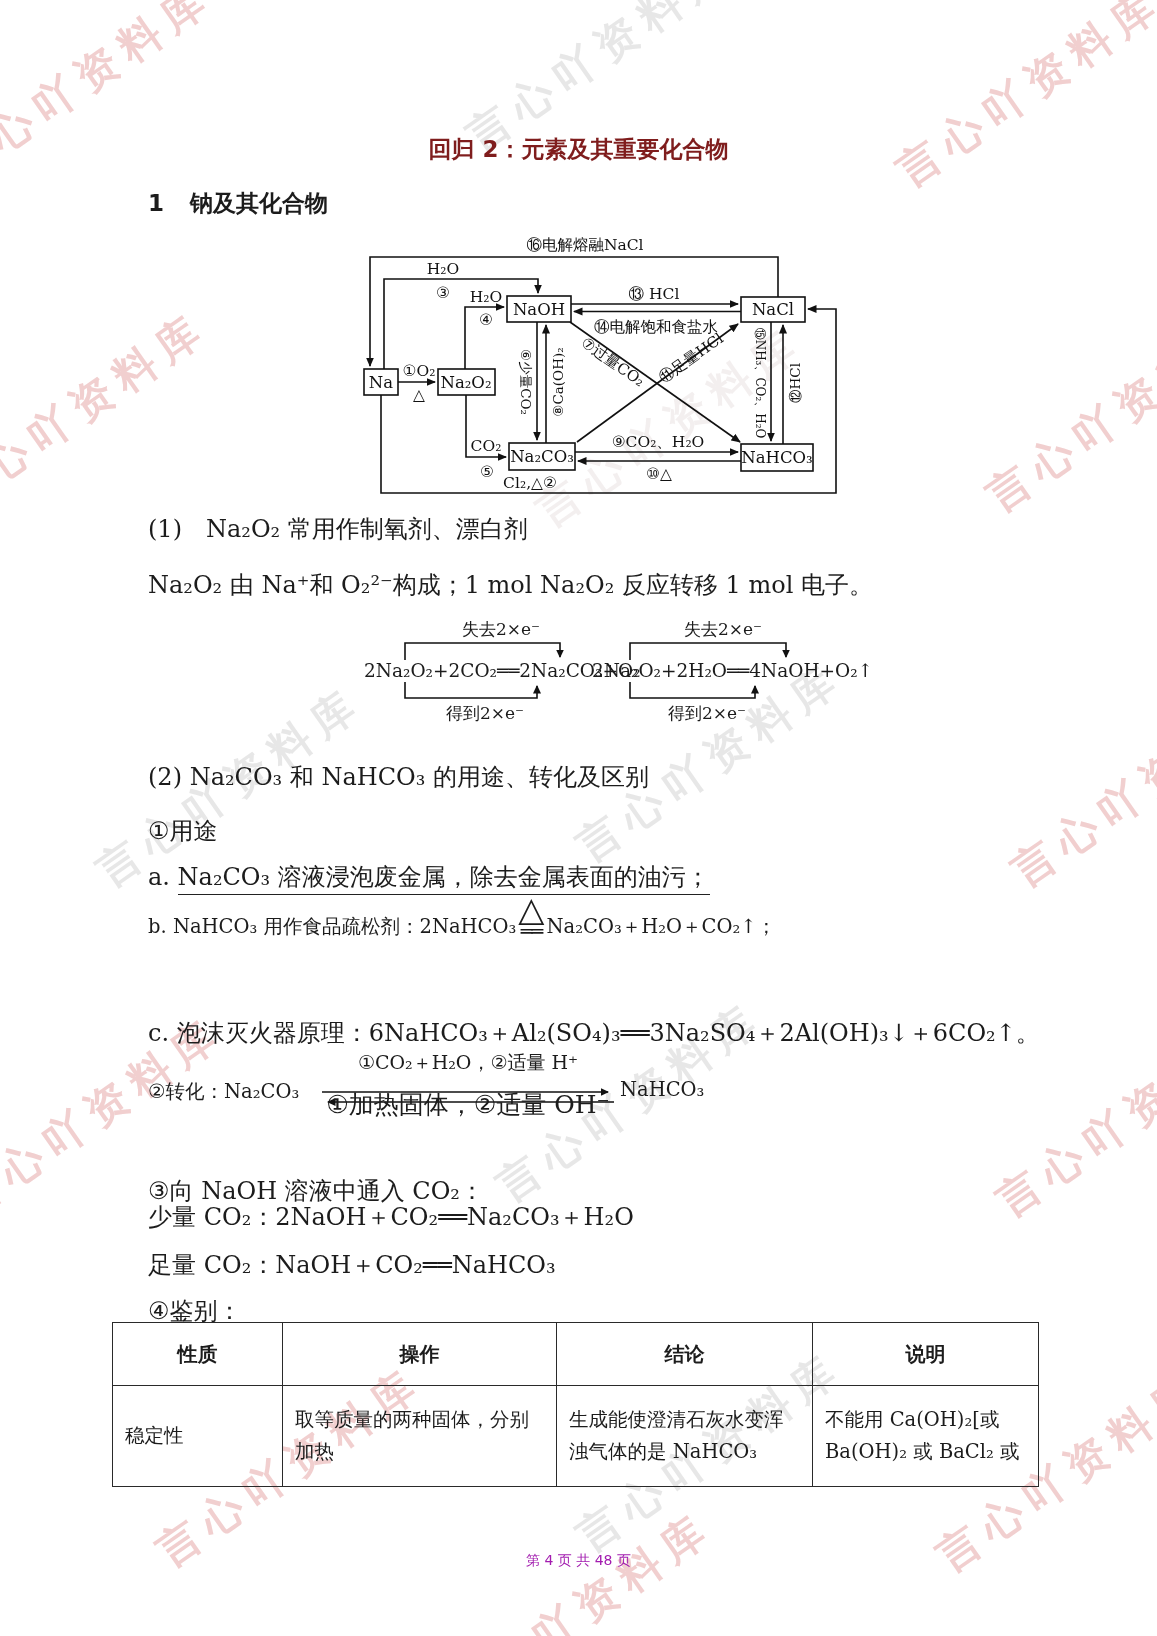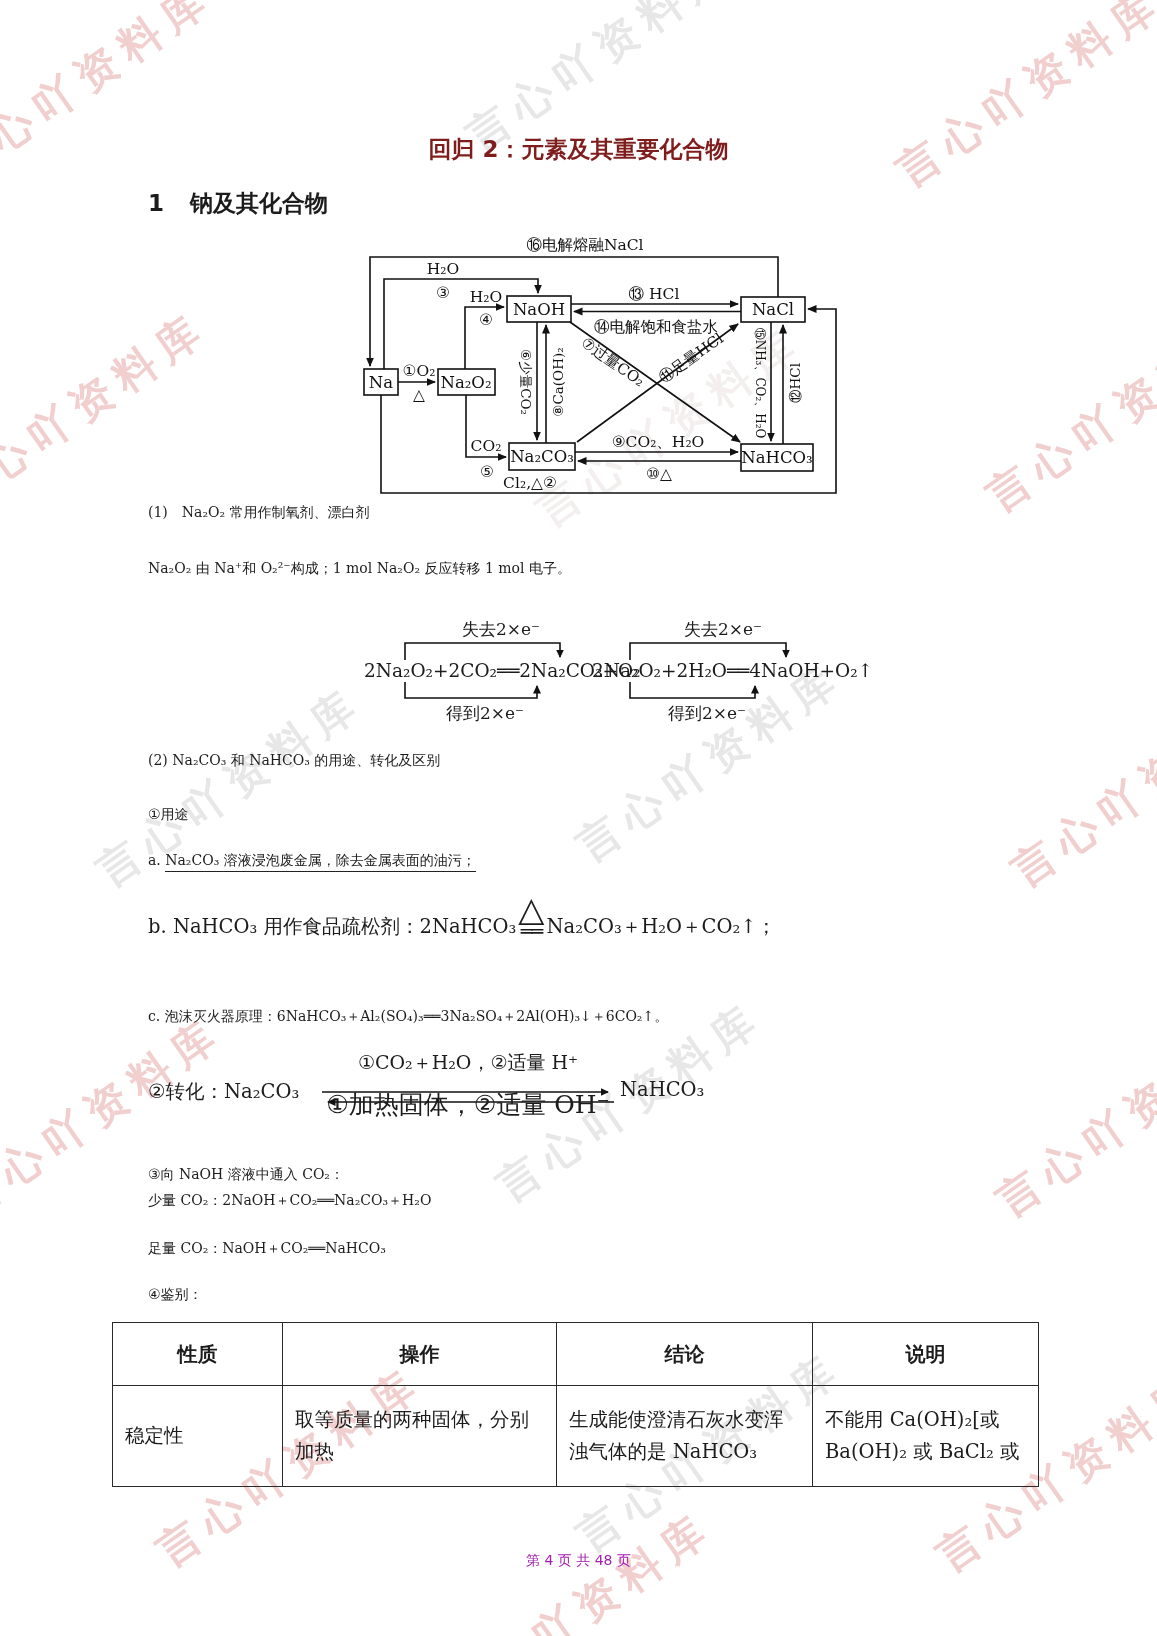--- a/index.html
+++ b/index.html
@@ -12,21 +12,21 @@
       letter-spacing:10px;white-space:nowrap;pointer-events:none;font-weight:bold;}
   .wm.pink{color:rgba(224,148,148,0.45);}
   .wm.gray{color:rgba(175,175,175,0.30);}
   .wm.faint{color:rgba(200,180,180,0.22);}
   
   .doc-title{left:0;top:134px;width:100%;text-align:center;font-size:23px;font-weight:bold;color:#7f1d1d;
              font-family:"DejaVu Sans","DejaVu Serif",sans-serif;}
   .h1{left:148px;top:188px;font-size:23px;font-weight:bold;font-family:"DejaVu Sans",sans-serif;}
   .h1 .num{margin-right:26px;}
   
-  .line{position:absolute;left:148px;font-size:14px;white-space:nowrap;}
+  .line{position:absolute;left:148px;font-size:24px;white-space:nowrap;margin-top:9px;}
   .u{border-bottom:1.5px solid #222;padding-bottom:3px;}
   
   svg text{fill:#111;}
   
   .et{position:absolute;width:238px;height:118px;}
   .et .lbl{position:absolute;font-size:17px;white-space:nowrap;}
   .et .eq{position:absolute;font-size:18.5px;white-space:nowrap;}
   
   .tr{position:absolute;left:148px;top:1048px;width:580px;height:74px;font-size:19.5px;}
   .tr .main{position:absolute;top:30px;left:0;white-space:nowrap;}

